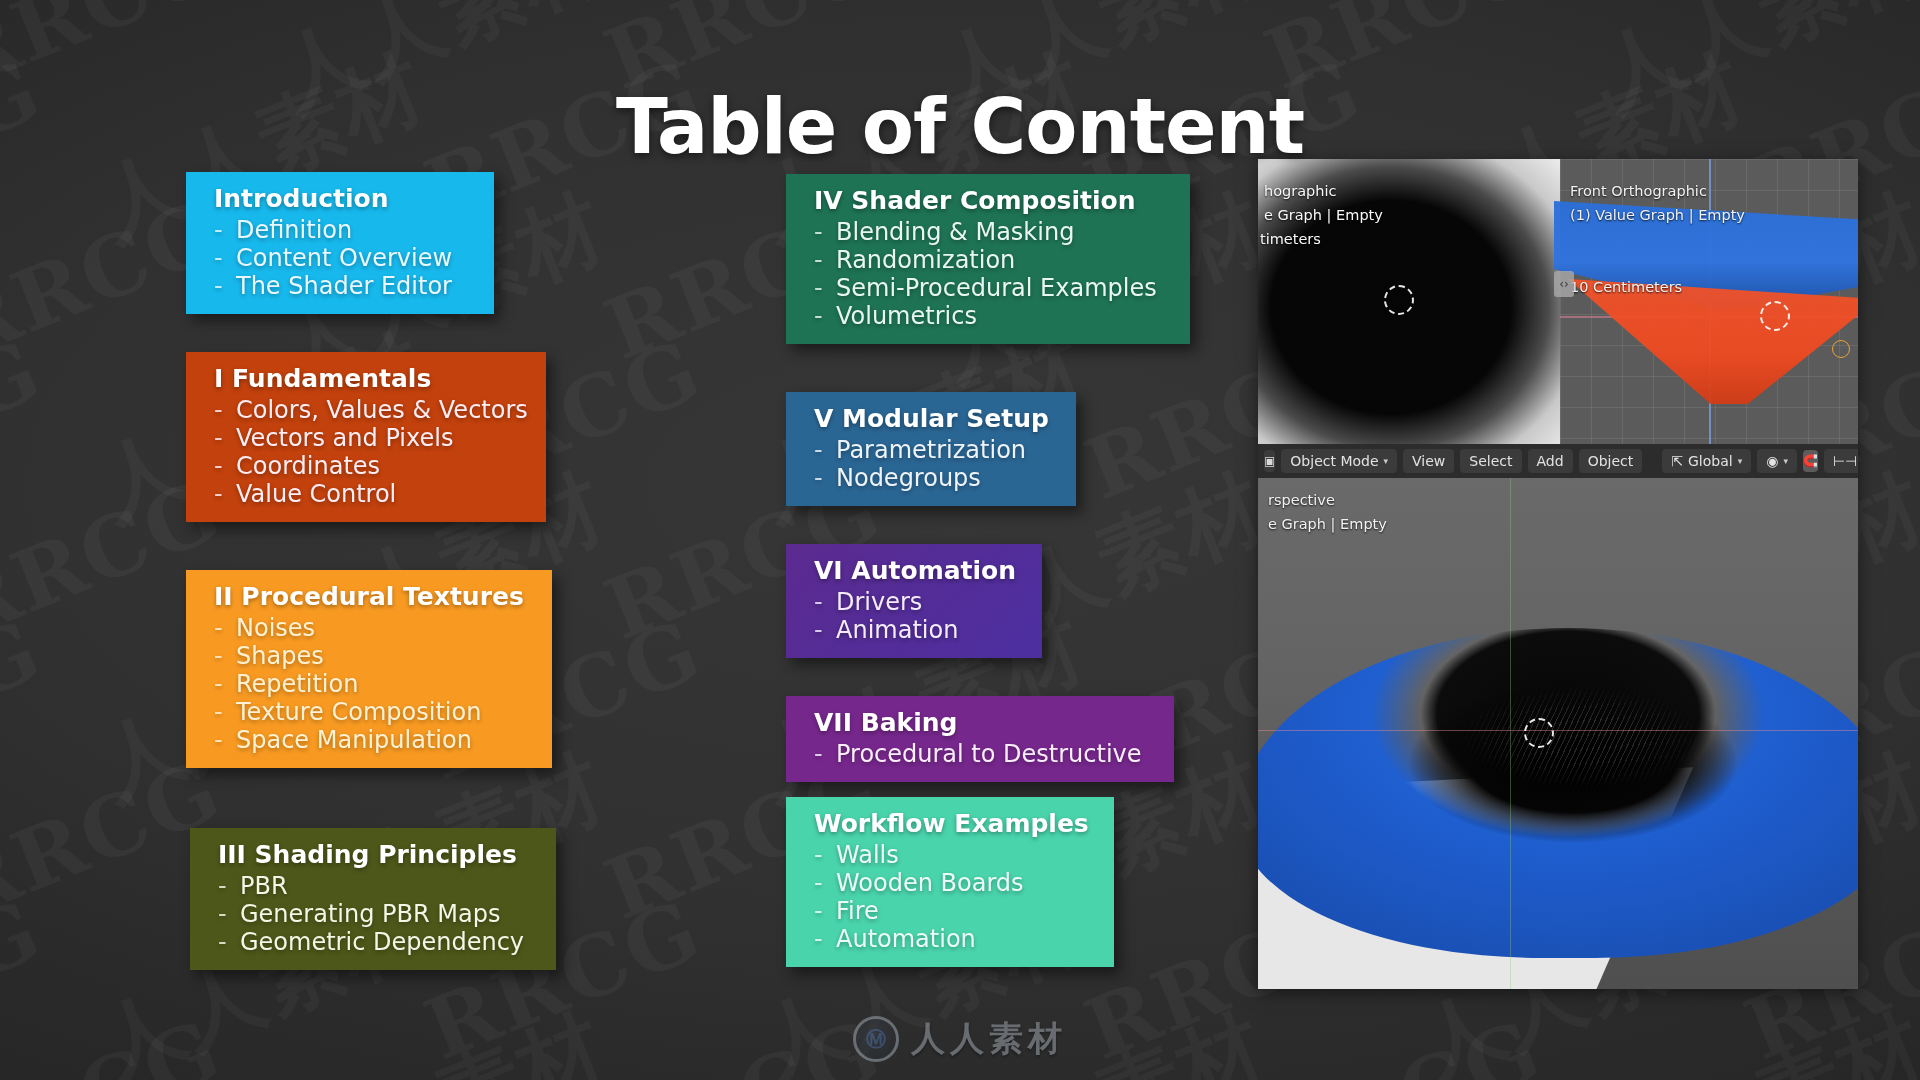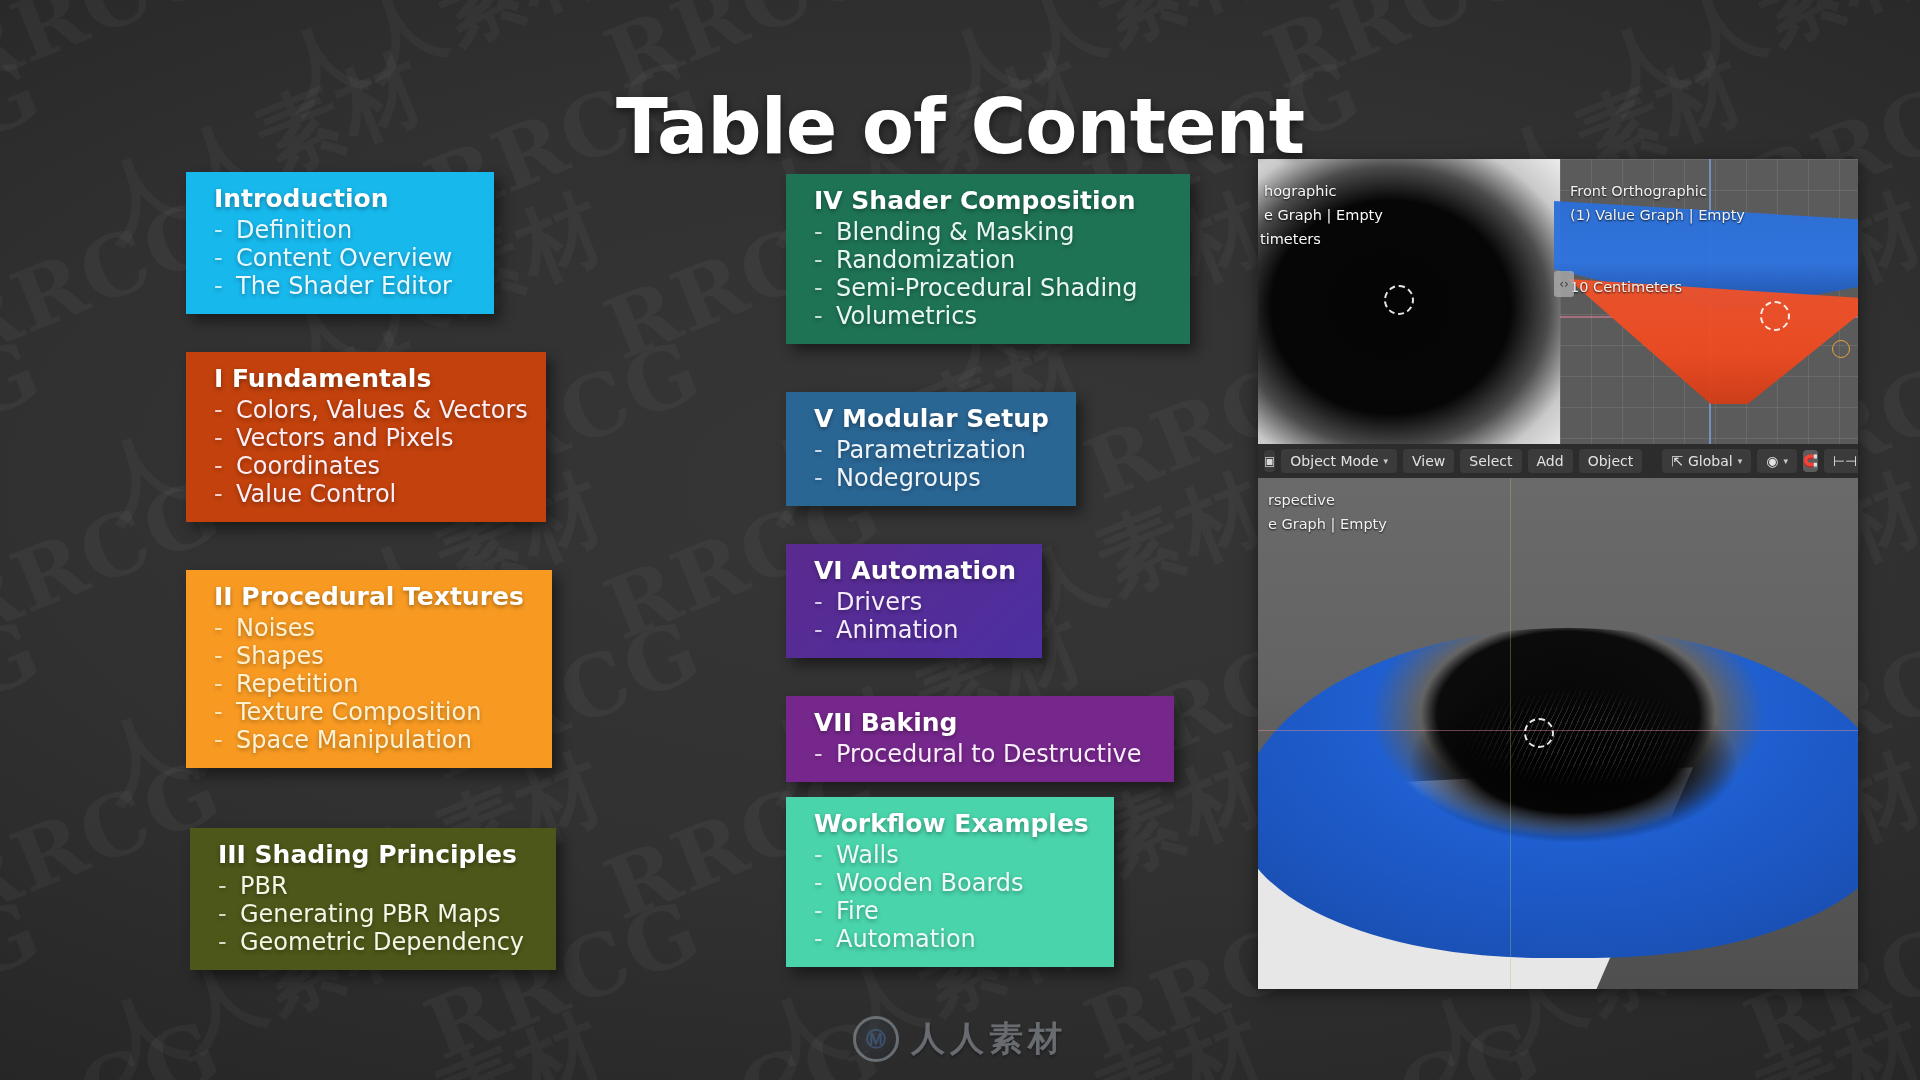--- a/index.html
+++ b/index.html
@@ -323,21 +323,21 @@
     <li><span class="dash">-</span><span>Generating PBR Maps</span></li>
     <li><span class="dash">-</span><span>Geometric Dependency</span></li>
   </ul>
 </div>
 
 <div class="card t-mint" style="left:786px;top:174px;width:404px;background:#1e7355;">
   <div class="hd">IV Shader Composition</div>
   <ul>
     <li><span class="dash">-</span><span>Blending &amp; Masking</span></li>
     <li><span class="dash">-</span><span>Randomization</span></li>
-    <li><span class="dash">-</span><span>Semi-Procedural Shading</span></li>
+    <li><span class="dash">-</span><span>Semi-Procedural Examples</span></li>
     <li><span class="dash">-</span><span>Volumetrics</span></li>
   </ul>
 </div>
 
 <div class="card t-steel" style="left:786px;top:392px;width:290px;background:#2a6694;">
   <div class="hd">V Modular Setup</div>
   <ul>
     <li><span class="dash">-</span><span>Parametrization</span></li>
     <li><span class="dash">-</span><span>Nodegroups</span></li>
   </ul>

